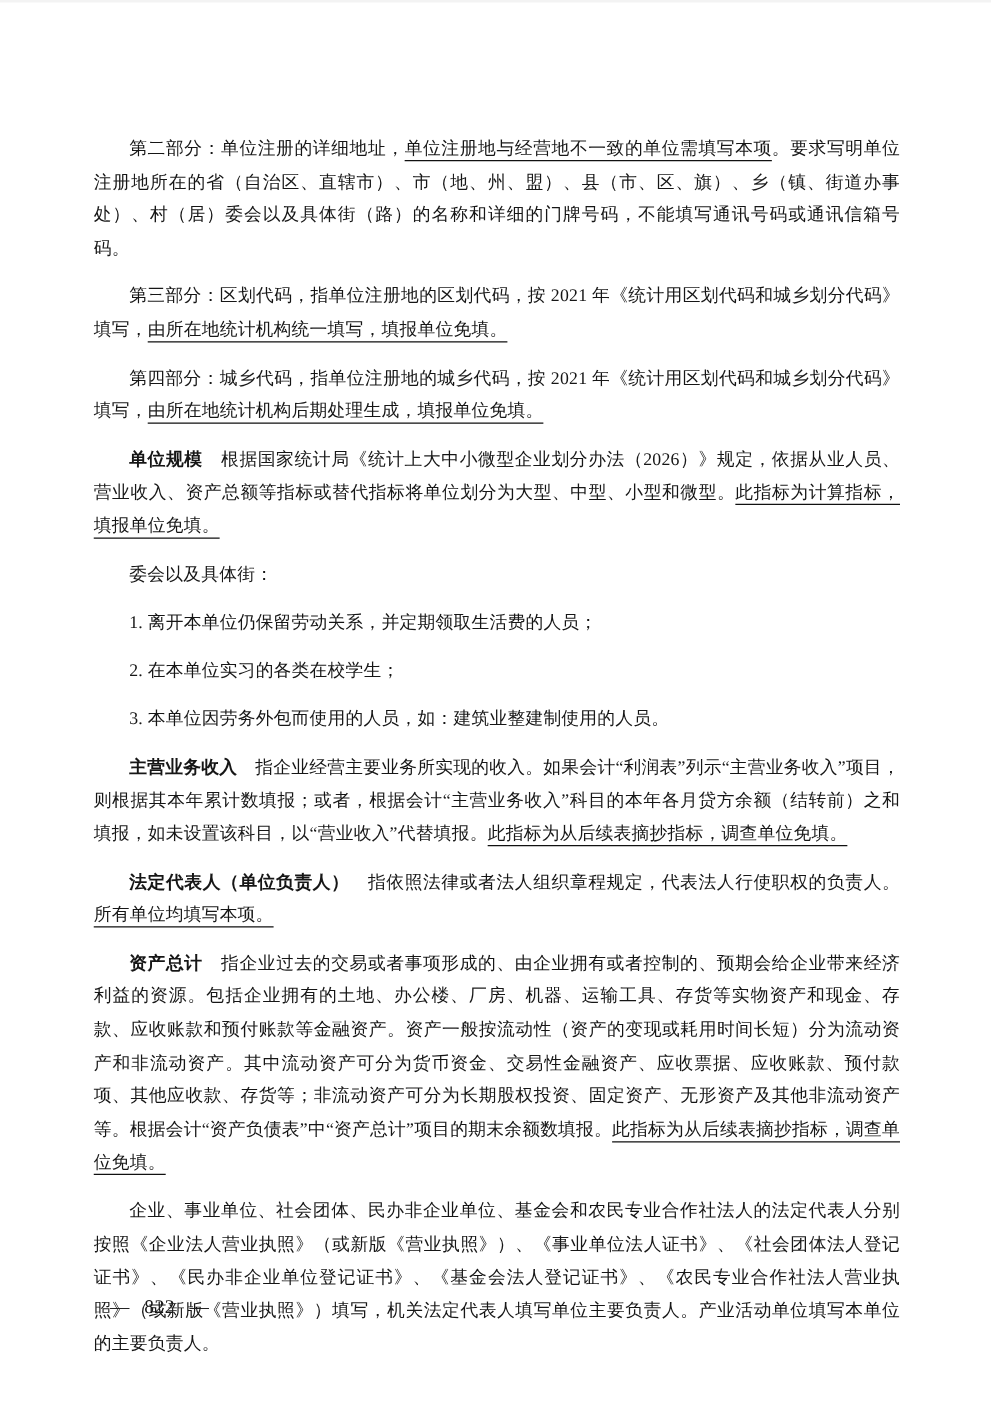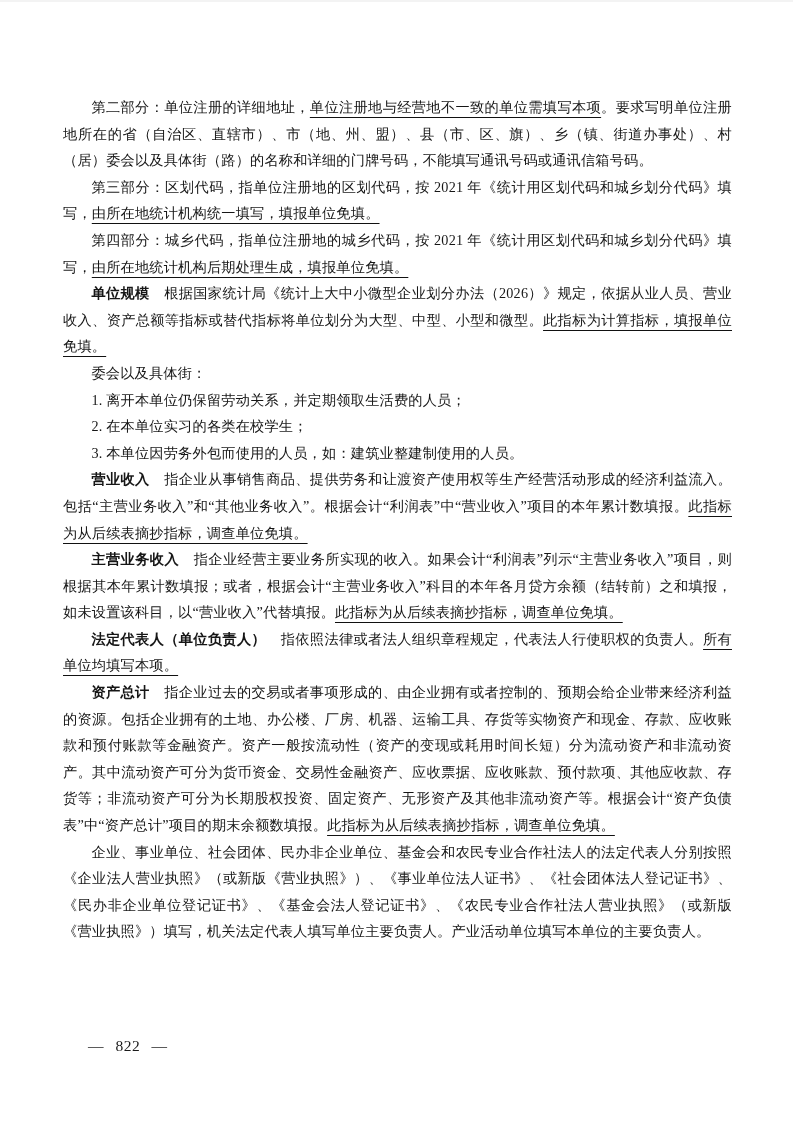--- a/index.html
+++ b/index.html
@@ -22,21 +22,21 @@
     position: absolute;
     left: 63px;
     top: 92px;
     width: 669px;
     font-size: 14.2px;
     line-height: 26.6px;
     text-align: justify;
     letter-spacing: 0.2px;
   }
   .para {
-    margin: 0;
+    margin: 12px;
     padding: 0;
     text-indent: 2em;
   }
   .seg { }
   .b {
     font-weight: bold;
     font-family: "Liberation Sans", "DejaVu Sans", sans-serif;
   }
   .u {
     text-decoration: underline;
@@ -60,20 +60,19 @@
 <div class="page">
   <div class="doc-body" id="doc-body">
       <p class="para"><span class="seg">第二部分：单位注册的详细地址，</span><span class="seg u">单位注册地与经营地不一致的单位需填写本项</span><span class="seg">。要求写明单位注册地所在的省（自治区、直辖市）、市（地、州、盟）、县（市、区、旗）、乡（镇、街道办事处）、村（居）委会以及具体街（路）的名称和详细的门牌号码，不能填写通讯号码或通讯信箱号码。</span></p>
       <p class="para"><span class="seg">第三部分：区划代码，指单位注册地的区划代码，按 2021 年《统计用区划代码和城乡划分代码》填写，</span><span class="seg u">由所在地统计机构统一填写，填报单位免填。</span></p>
       <p class="para"><span class="seg">第四部分：城乡代码，指单位注册地的城乡代码，按 2021 年《统计用区划代码和城乡划分代码》填写，</span><span class="seg u">由所在地统计机构后期处理生成，填报单位免填。</span></p>
       <p class="para"><span class="seg b">单位规模</span><span class="seg">　根据国家统计局《统计上大中小微型企业划分办法（2026）》规定，依据从业人员、营业收入、资产总额等指标或替代指标将单位划分为大型、中型、小型和微型。</span><span class="seg u">此指标为计算指标，填报单位免填。</span></p>
       <p class="para"><span class="seg">委会以及具体街：</span></p>
       <p class="para"><span class="seg">1. 离开本单位仍保留劳动关系，并定期领取生活费的人员；</span></p>
       <p class="para"><span class="seg">2. 在本单位实习的各类在校学生；</span></p>
       <p class="para"><span class="seg">3. 本单位因劳务外包而使用的人员，如：建筑业整建制使用的人员。</span></p>
-      <p class="para"><span class="seg b">营业收入</span><span class="seg">　指企业从事销售商品、提供劳务和让渡资产使用权等生产经营活动形成的经济利益流入。包括“主营业务收入”和“其他业务收入”。根据会计“利润表”中“营业收入”项目的本年累计数填报。</span><span class="seg u">此指标为从后续表摘抄指标，调查单位免填。</span></p>
       <p class="para"><span class="seg b">主营业务收入</span><span class="seg">　指企业经营主要业务所实现的收入。如果会计“利润表”列示“主营业务收入”项目，则根据其本年累计数填报；或者，根据会计“主营业务收入”科目的本年各月贷方余额（结转前）之和填报，如未设置该科目，以“营业收入”代替填报。</span><span class="seg u">此指标为从后续表摘抄指标，调查单位免填。</span></p>
       <p class="para"><span class="seg b">法定代表人（单位负责人）</span><span class="seg">　指依照法律或者法人组织章程规定，代表法人行使职权的负责人。</span><span class="seg u">所有单位均填写本项。</span></p>
       <p class="para"><span class="seg b">资产总计</span><span class="seg">　指企业过去的交易或者事项形成的、由企业拥有或者控制的、预期会给企业带来经济利益的资源。包括企业拥有的土地、办公楼、厂房、机器、运输工具、存货等实物资产和现金、存款、应收账款和预付账款等金融资产。资产一般按流动性（资产的变现或耗用时间长短）分为流动资产和非流动资产。其中流动资产可分为货币资金、交易性金融资产、应收票据、应收账款、预付款项、其他应收款、存货等；非流动资产可分为长期股权投资、固定资产、无形资产及其他非流动资产等。根据会计“资产负债表”中“资产总计”项目的期末余额数填报。</span><span class="seg u">此指标为从后续表摘抄指标，调查单位免填。</span></p>
       <p class="para"><span class="seg">企业、事业单位、社会团体、民办非企业单位、基金会和农民专业合作社法人的法定代表人分别按照《企业法人营业执照》（或新版《营业执照》）、《事业单位法人证书》、《社会团体法人登记证书》、《民办非企业单位登记证书》、《基金会法人登记证书》、《农民专业合作社法人营业执照》（或新版《营业执照》）填写，机关法定代表人填写单位主要负责人。产业活动单位填写本单位的主要负责人。</span></p>
     </div>
   <div class="page-number">— 822 —</div>
 </div>
 
 </body></html>

